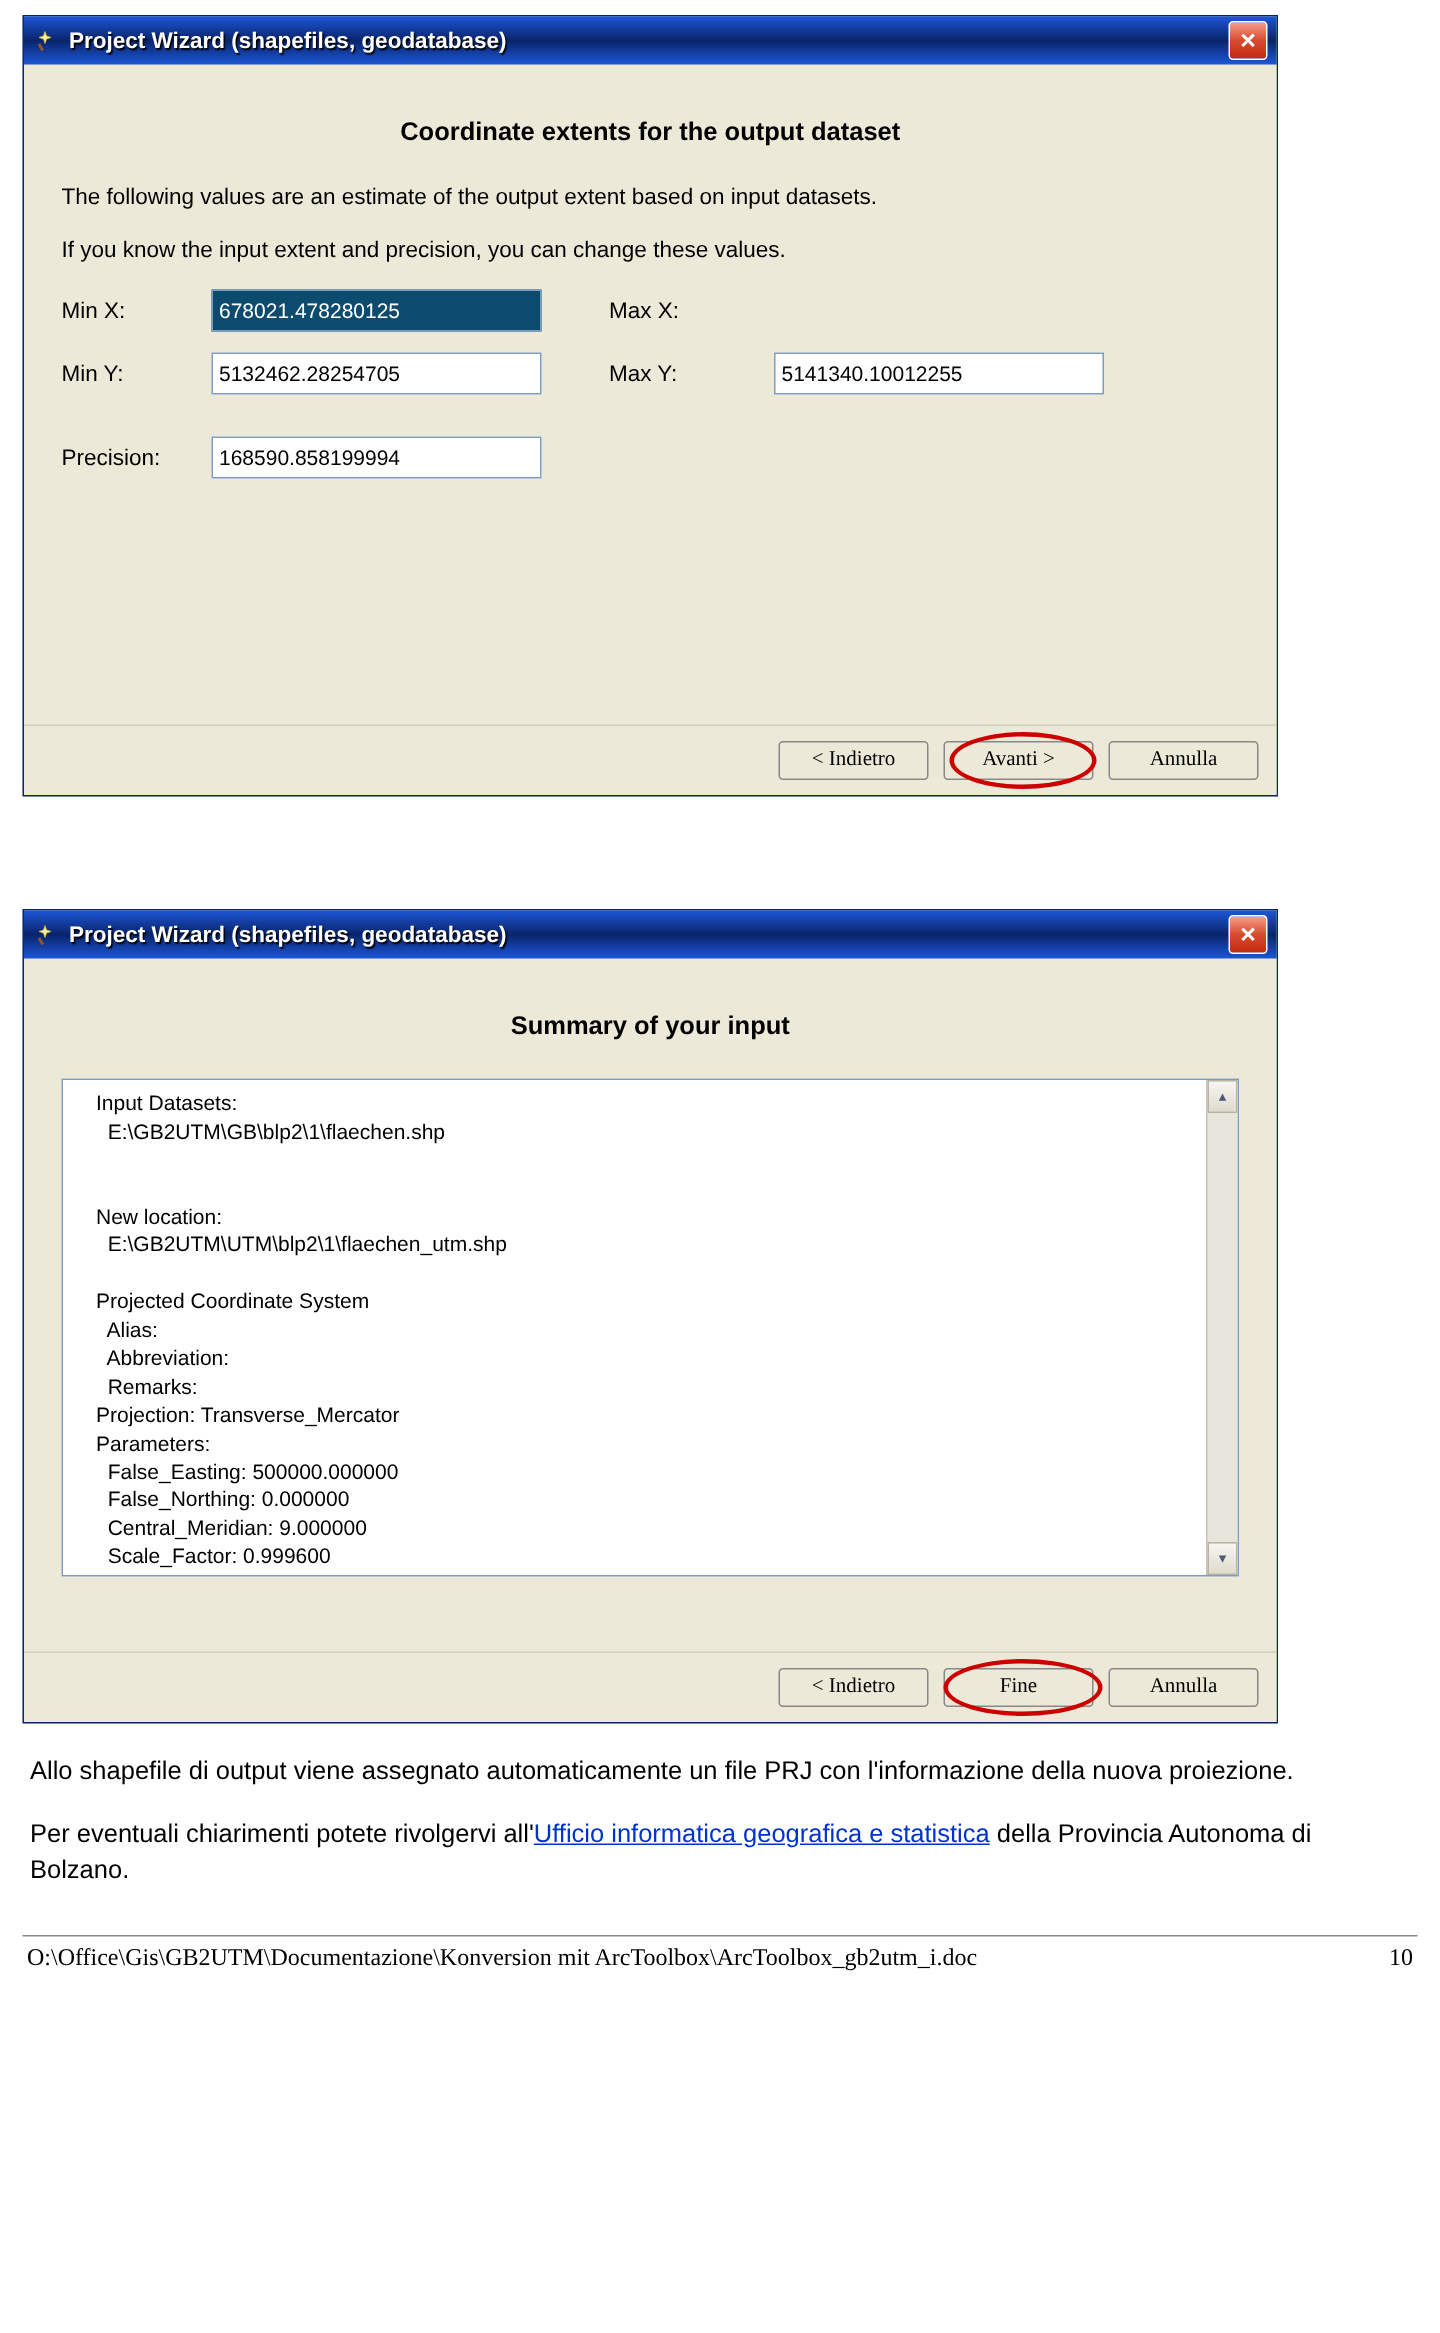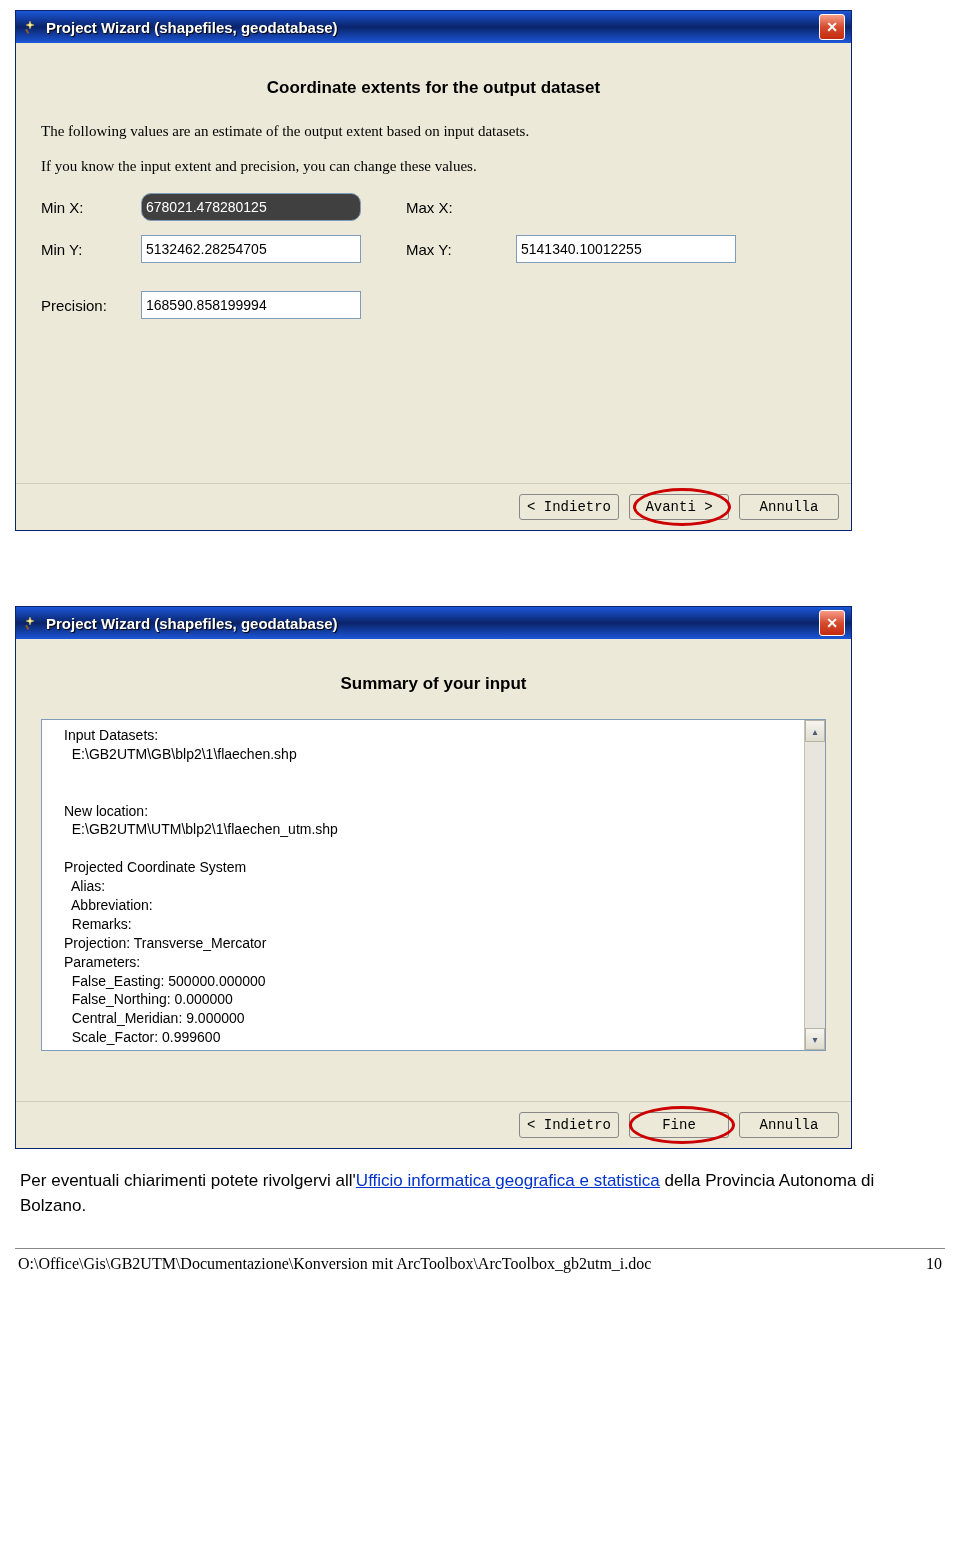--- a/index.html
+++ b/index.html
@@ -62,21 +62,20 @@
 .heading-center {
   text-align: center;
   font-weight: bold;
   font-size: 17px;
   margin-top: 20px;
   margin-bottom: 25px;
 }
 .descr {
   margin: 5px 0 18px 0;
   font-size: 15px;
-  font-family: Liberation Serif, serif;
 }
 .form-row {
   display: flex;
   align-items: center;
   margin: 14px 0;
 }
 .form-label {
   width: 100px;
   font-size: 15px;
 }
@@ -87,41 +86,40 @@
 .text-input {
   border: 1px solid #7f9db9;
   background: #fff;
   height: 22px;
   padding: 2px 4px;
   font-size: 14px;
   width: 210px;
   font-family: Arial, Helvetica, sans-serif;
 }
 .text-input.selected {
-  background: #404040;
+  background: #0c4a6e;
   color: #fff;
-  border-radius: 10px;
 }
 .button-row {
   display: flex;
   justify-content: flex-end;
   gap: 10px;
   padding: 10px 12px;
   border-top: 1px solid #d0cdbb;
   background: #ece9d8;
 }
 .winbtn {
   height: 26px;
   min-width: 100px;
   background: #ece9d8;
   border: 1px solid #888;
   border-radius: 3px;
   font-size: 14px;
   cursor: pointer;
-  font-family: Liberation Mono, monospace;
+  font-family: Liberation Serif, serif;
 }
 .circled {
   position: relative;
 }
 .red-ellipse {
   position: absolute;
   border: 3px solid #cc0000;
   border-radius: 50%;
   pointer-events: none;
 }
@@ -279,20 +277,21 @@
     <button class="winbtn">&lt; Indietro</button>
     <div class="circled" style="display:inline-block">
       <button class="winbtn">Fine</button>
       <div class="red-ellipse" style="top:-6px; left:0px; width:100px; height:32px;"></div>
     </div>
     <button class="winbtn">Annulla</button>
   </div>
 </div>
 
 <div class="body-text">
+  <p>Allo shapefile di output viene assegnato automaticamente un file PRJ con l'informazione della nuova proiezione.</p>
   <p>
     <span>Per eventuali chiarimenti potete rivolgervi all'</span><a href="#">Ufficio informatica geografica e statistica</a><span> della Provincia Autonoma di Bolzano.</span>
   </p>
 </div>
 
 <hr class="hr-bottom">
 <div class="footer">
   <span>O:\Office\Gis\GB2UTM\Documentazione\Konversion mit ArcToolbox\ArcToolbox_gb2utm_i.doc</span>
   <span>10</span>
 </div>

